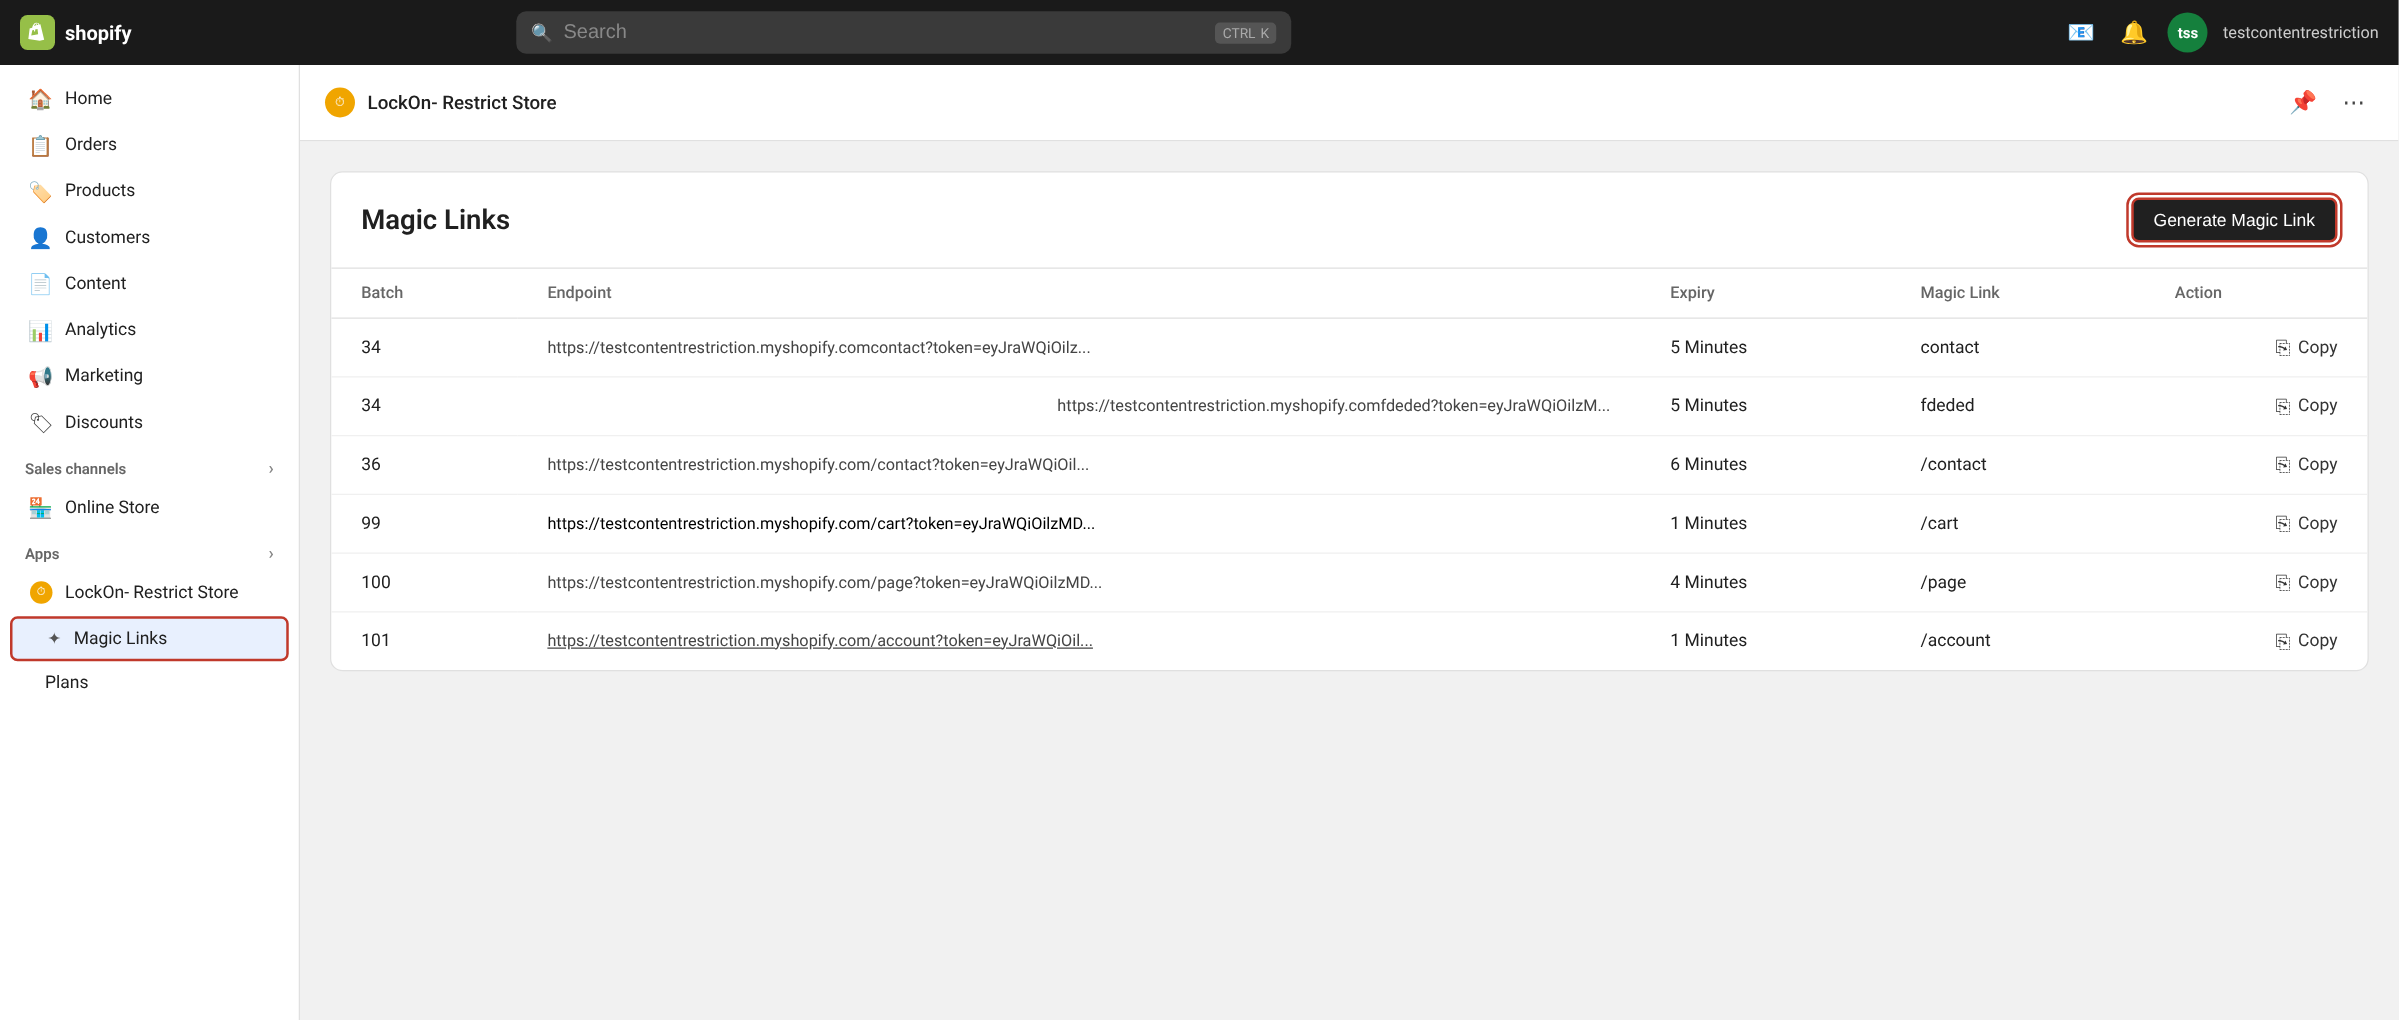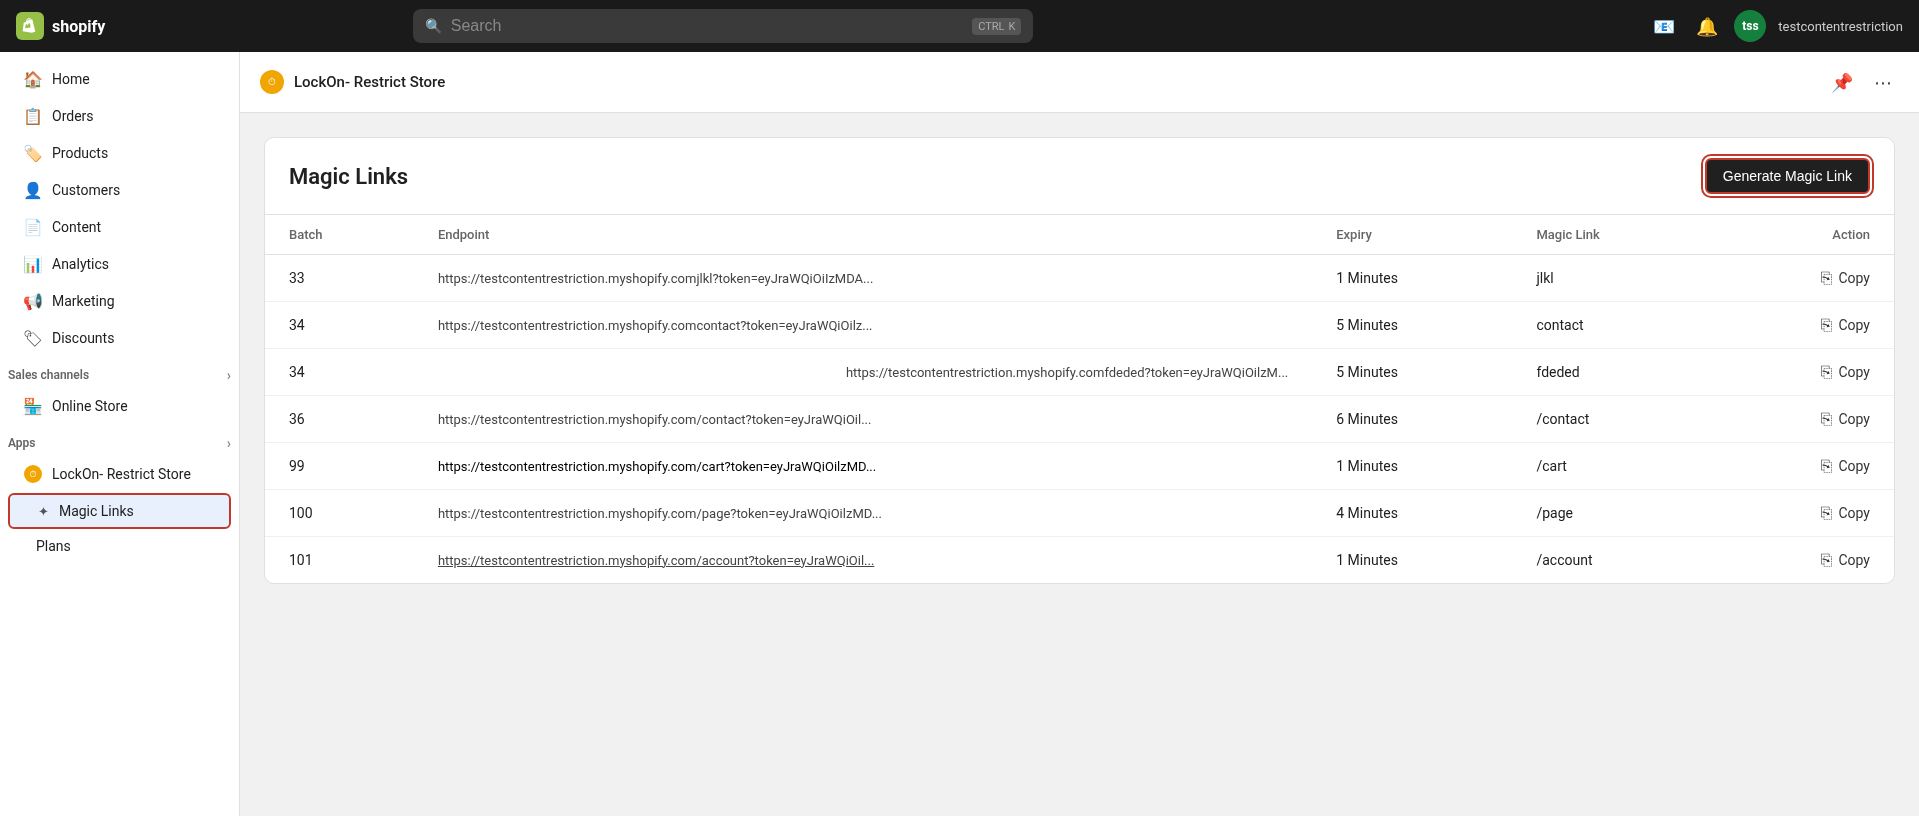--- a/index.html
+++ b/index.html
@@ -129,21 +129,21 @@
       display: flex;
       align-items: center;
       justify-content: center;
       color: #444;
       font-size: 16px;
       flex-shrink: 0;
     }
     .sidebar-section-label {
       font-size: 12px;
       color: #666;
-      padding: 10px 8px 4px;
+      padding: 10px 20px 4px;
       font-weight: 600;
       display: flex;
       align-items: center;
       justify-content: space-between;
     }
     .sidebar-section-label .expand-icon { font-size: 14px; color: #888; cursor: pointer; }
 
     .sidebar-sub-item {
       display: flex;
       align-items: center;
@@ -272,21 +272,21 @@
     .data-table thead tr {
       border-bottom: 1px solid #e0e0e0;
     }
     .data-table th {
       text-align: left;
       padding: 12px 24px;
       font-size: 13px;
       color: #666;
       font-weight: 500;
     }
-    .data-table th.right { text-align: right; }
+    .data-table th.right { text-align: left; }
     .data-table tbody tr {
       border-bottom: 1px solid #f0f0f0;
     }
     .data-table tbody tr:last-child { border-bottom: none; }
     .data-table td {
       padding: 14px 24px;
       font-size: 14px;
       color: #202020;
     }
     .data-table td.right { text-align: right; }
@@ -419,32 +419,20 @@
           <thead>
             <tr>
               <th>Batch</th>
               <th>Endpoint</th>
               <th>Expiry</th>
               <th>Magic Link</th>
               <th class="right">Action</th>
             </tr>
           </thead>
           <tbody id="table-body">
-          <tr>
-    <td>33</td>
-    <td style="color:#444; font-size:13px; max-width:560px; overflow:hidden; text-overflow:ellipsis; white-space:nowrap;">https://testcontentrestriction.myshopify.comjlkl?token=eyJraWQiOiIzMDA...</td>
-    <td>1 Minutes</td>
-    <td>jlkl</td>
-    <td class="right">
-      <div class="copy-btn">
-        <span class="copy-icon">⎘</span>
-        <span>Copy</span>
-      </div>
-    </td>
-  </tr>
               <tr>
     <td>34</td>
     <td style="color:#444; font-size:13px; max-width:560px; overflow:hidden; text-overflow:ellipsis; white-space:nowrap;">https://testcontentrestriction.myshopify.comcontact?token=eyJraWQiOilz...</td>
     <td>5 Minutes</td>
     <td>contact</td>
     <td class="right">
       <div class="copy-btn">
         <span class="copy-icon">⎘</span>
         <span>Copy</span>
       </div>

